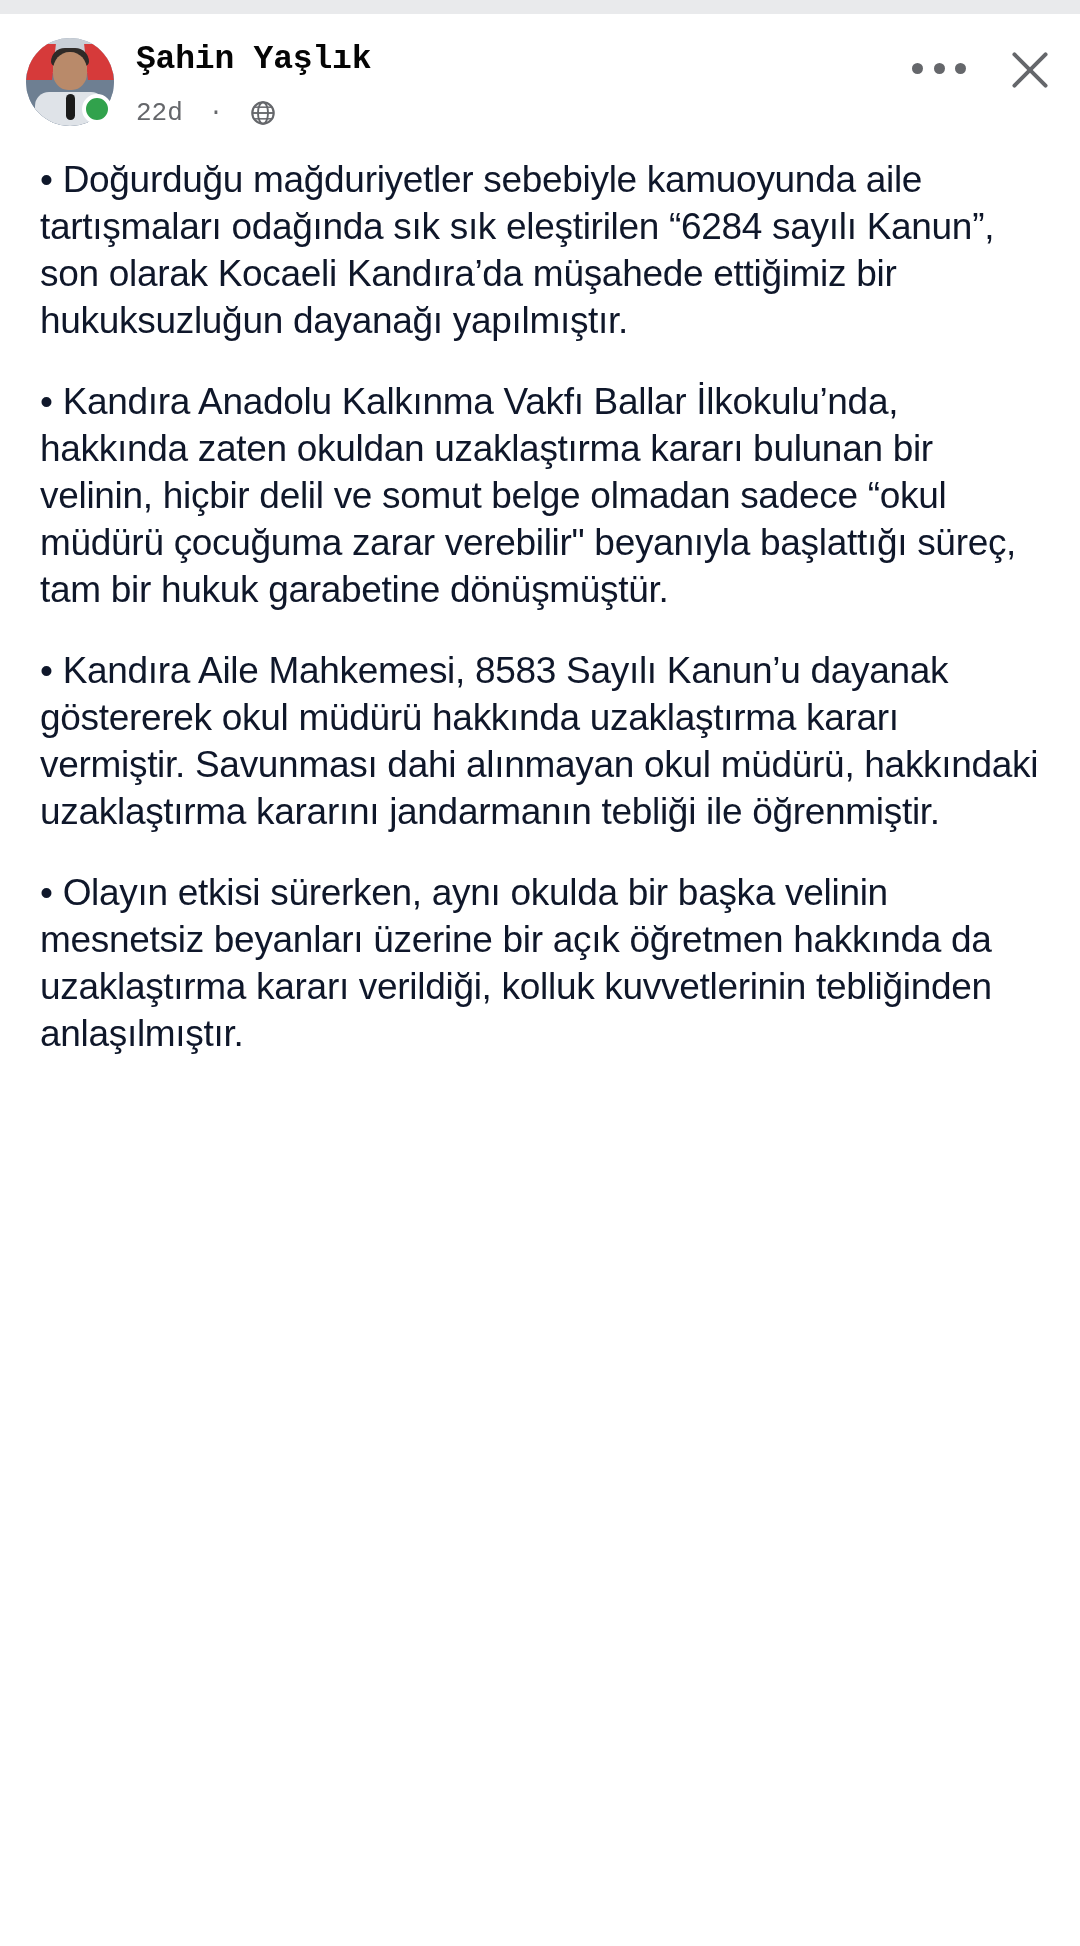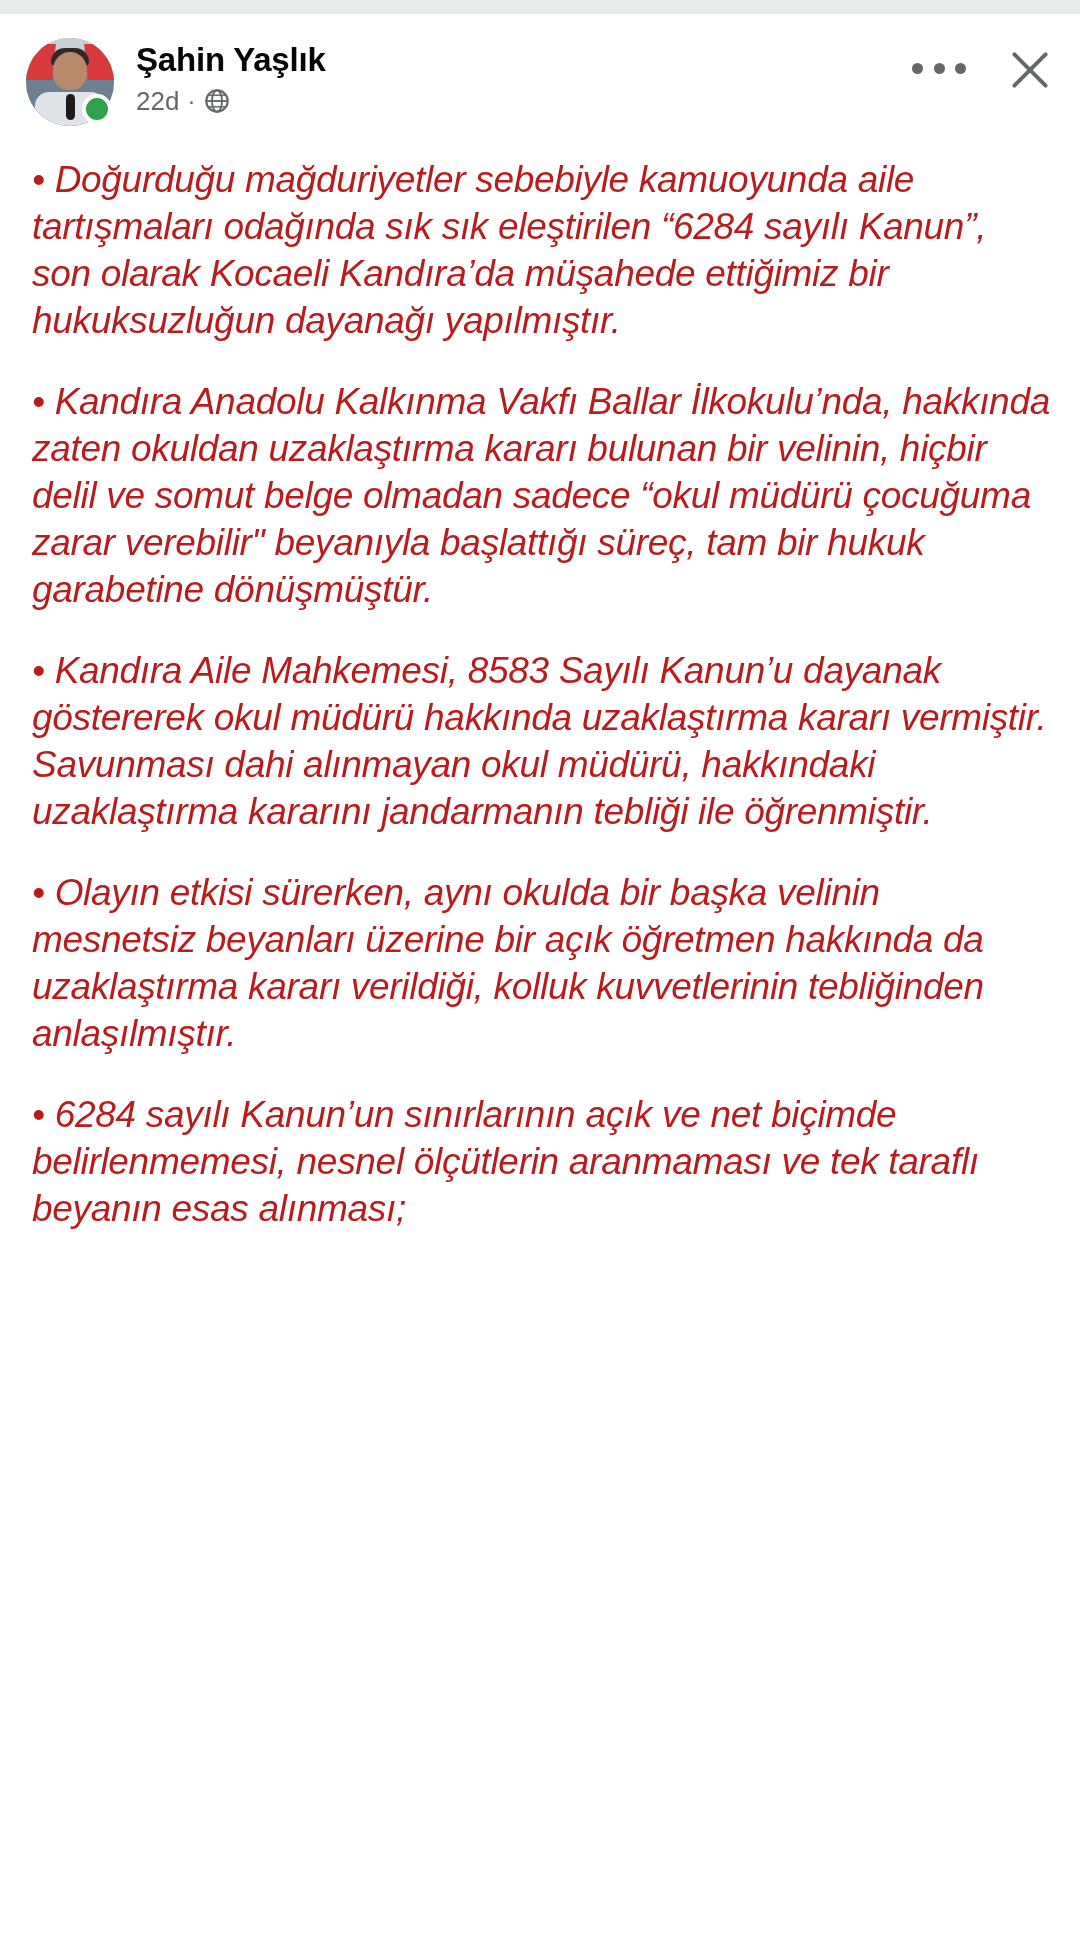--- a/index.html
+++ b/index.html
@@ -125,37 +125,39 @@
     border-radius: 50%;
     background: #31a24c;
     border: 4px solid #ffffff;
     box-sizing: content-box;
   }
 
   .header-text {
     flex: 1 1 auto;
     padding-top: 2px;
     min-width: 0;
+    font-family: Liberation Mono, monospace;
   }
 
   .author {
     font-size: 33px;
     line-height: 40px;
     font-weight: bold;
     color: #050505;
     letter-spacing: -0.2px;
   }
 
   .meta {
     display: flex;
     align-items: center;
-    margin-top: 6px;
+    margin-top: 18px;
     font-size: 26px;
     line-height: 30px;
     color: #65676b;
+    gap: 18px;
   }
   .meta .dot-sep {
     margin: 0 8px;
     color: #65676b;
     font-size: 24px;
   }
   .globe-icon {
     display: inline-flex;
     width: 28px;
     height: 28px;
@@ -212,24 +214,23 @@
     line-height: 47px;
     color: #050505;
     letter-spacing: -0.3px;
     margin: 0 0 34px 0;
     white-space: pre-line;
   }
 
   .para {
     font-size: 37px;
     line-height: 47px;
-    color: #b91c1c;
+    color: #0f172a;
     letter-spacing: -0.3px;
-    margin: 0 0 34px 4px;
-    font-style: italic;
+    margin: 0 0 34px 12px;
   }
   .para:last-child { margin-bottom: 0; }
 </style>
 </head>
 <body>
 
 <div class="screen">
 
   <div class="status-strip"></div>
 
@@ -278,16 +279,15 @@
       </div>
     </div>
 
   </div>
 
   <div class="post-body">
     <p class="para">• Doğurduğu mağduriyetler sebebiyle kamuoyunda aile tartışmaları odağında sık sık eleştirilen “6284 sayılı Kanun”, son olarak Kocaeli Kandıra’da müşahede ettiğimiz bir hukuksuzluğun dayanağı yapılmıştır.</p>
     <p class="para">• Kandıra Anadolu Kalkınma Vakfı Ballar İlkokulu’nda, hakkında zaten okuldan uzaklaştırma kararı bulunan bir velinin, hiçbir delil ve somut belge olmadan sadece “okul müdürü çocuğuma zarar verebilir" beyanıyla başlattığı süreç, tam bir hukuk garabetine dönüşmüştür.</p>
     <p class="para">• Kandıra Aile Mahkemesi, 8583 Sayılı Kanun’u dayanak göstererek okul müdürü hakkında uzaklaştırma kararı vermiştir. Savunması dahi alınmayan okul müdürü, hakkındaki uzaklaştırma kararını jandarmanın tebliği ile öğrenmiştir.</p>
     <p class="para">• Olayın etkisi sürerken, aynı okulda bir başka velinin mesnetsiz beyanları üzerine bir açık öğretmen hakkında da uzaklaştırma kararı verildiği, kolluk kuvvetlerinin tebliğinden anlaşılmıştır.</p>
-    <p class="para">• 6284 sayılı Kanun’un sınırlarının açık ve net biçimde belirlenmemesi, nesnel ölçütlerin aranmaması ve tek taraflı beyanın esas alınması;</p>
   </div>
 
 </div>
 
 </body></html>

